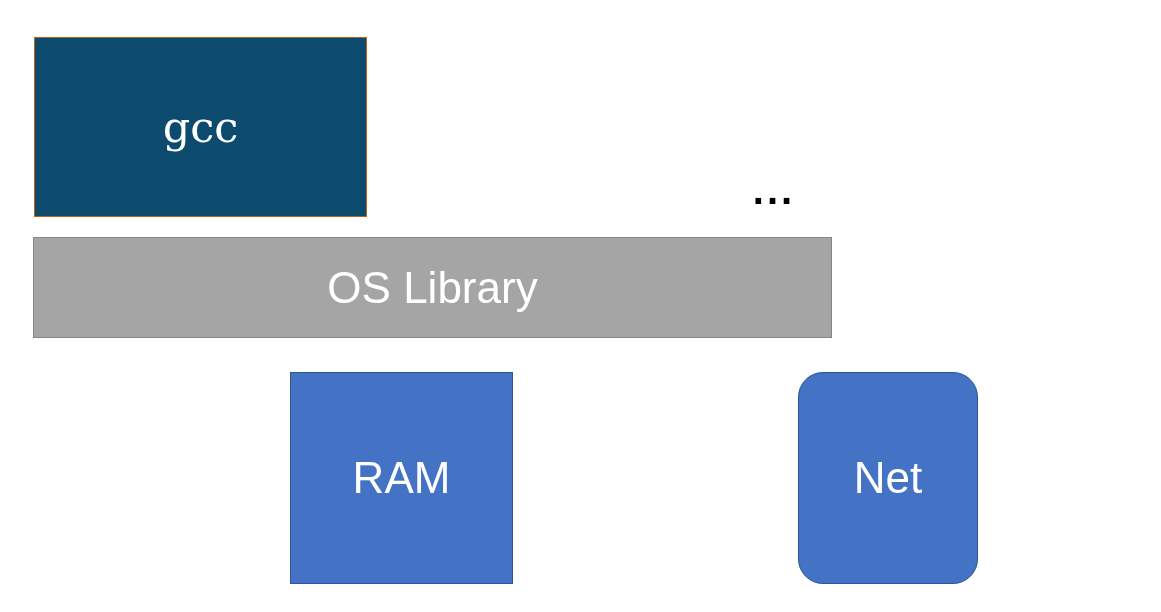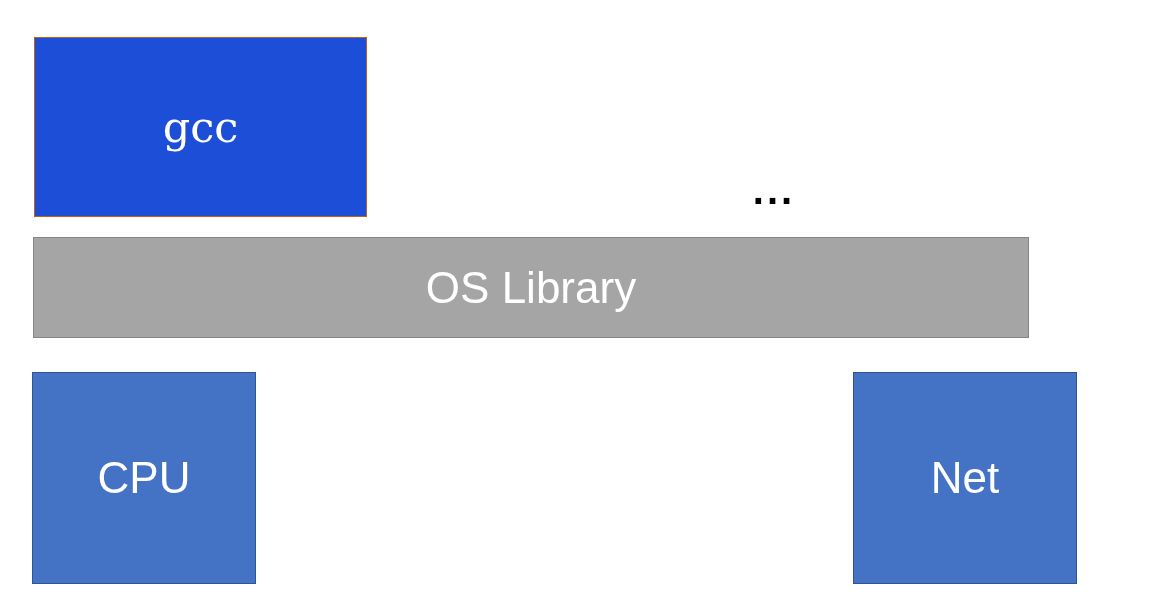--- a/index.html
+++ b/index.html
@@ -30,21 +30,21 @@
     user-select: none;
   }
   .box > .box-label {
     display: block;
     text-align: center;
     white-space: nowrap;
   }
 
   
   .app-box {
-    background: #1d4ed8;
+    background: #0c4a6e;
     border: 1px solid #C1600F;
   }
   .app-box .box-label {
     font-family: "DejaVu Serif", "Liberation Serif", serif;
     font-size: 43px;
     font-weight: 400;
   }
   #app-box-0 { left: 34px;  top: 37px; width: 333px; height: 180px; }
   #app-box-1 { left: 403px; top: 37px; width: 334px; height: 180px; }
 
@@ -66,21 +66,21 @@
     font-weight: 700;
     letter-spacing: 3px;
     line-height: 1;
     user-select: none;
   }
 
   
   #library-bar {
     left: 33px;
     top: 237px;
-    width: 996px;
+    width: 799px;
     height: 101px;
     background: #A5A5A5;
     border: 1px solid #858585;
   }
   #library-bar .box-label {
     font-family: "Liberation Sans", sans-serif;
     font-size: 44px;
     font-weight: 400;
   }
 
@@ -92,41 +92,41 @@
     height: 212px;
   }
   .hw-box .box-label {
     font-family: "Liberation Sans", sans-serif;
     font-size: 44px;
     font-weight: 400;
   }
   #hw-box-0 { left: 32px;  width: 224px; }
   #hw-box-1 { left: 290px; width: 223px; }
   #hw-box-2 { left: 547px; width: 225px; }
-  #hw-box-3 { left: 853px; width: 224px; }
+  #hw-box-3 { left: 798px; width: 180px; border-radius: 25px; }
 </style>
 </head>
 <body>
 
 <div id="canvas">
 
   <div class="box app-box" id="app-box-0">
     <span class="box-label">gcc</span>
   </div>
 
 
   <div id="ellipsis">...</div>
 
   <div class="box" id="library-bar">
     <span class="box-label">OS Library</span>
   </div>
 
-  <div class="box hw-box" id="hw-box-0">
-    <span class="box-label">CPU</span>
+
+  <div class="box hw-box" id="hw-box-1">
+    <span class="box-label">RAM</span>
   </div>
-
 
 
   <div class="box hw-box" id="hw-box-3">
     <span class="box-label">Net</span>
   </div>
 
 </div>
 
 </body></html>

